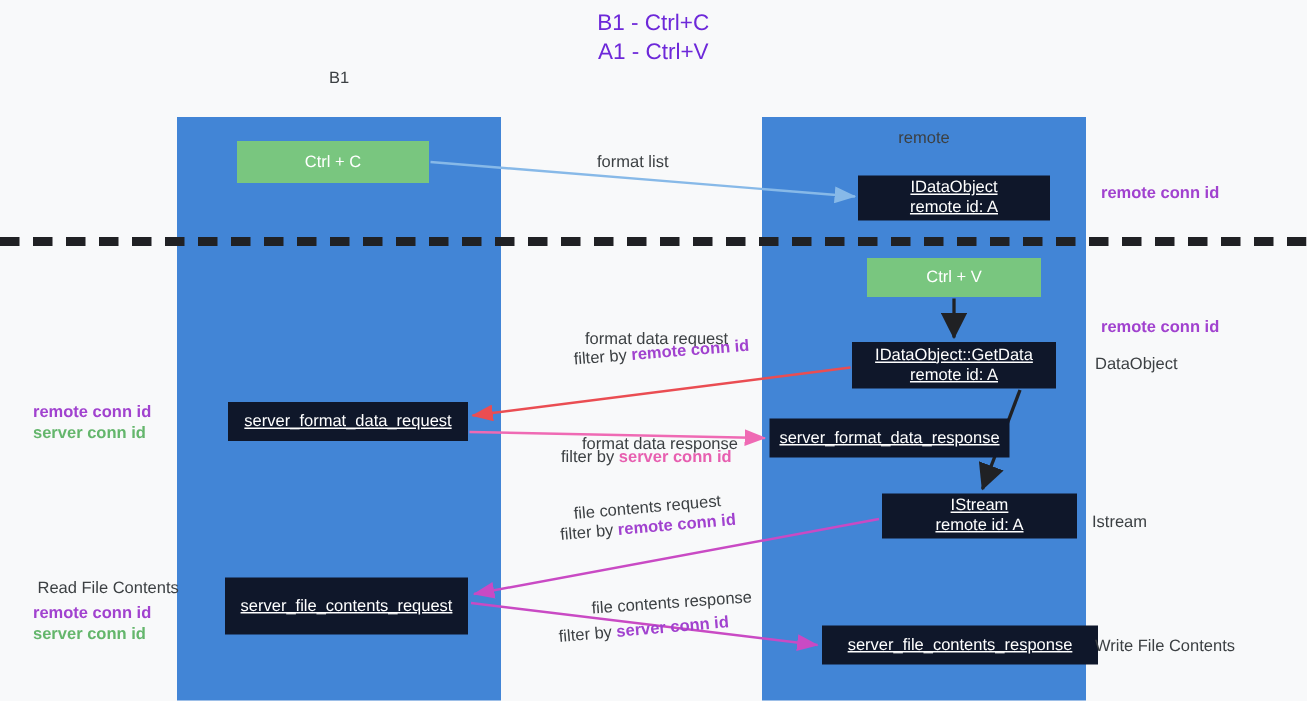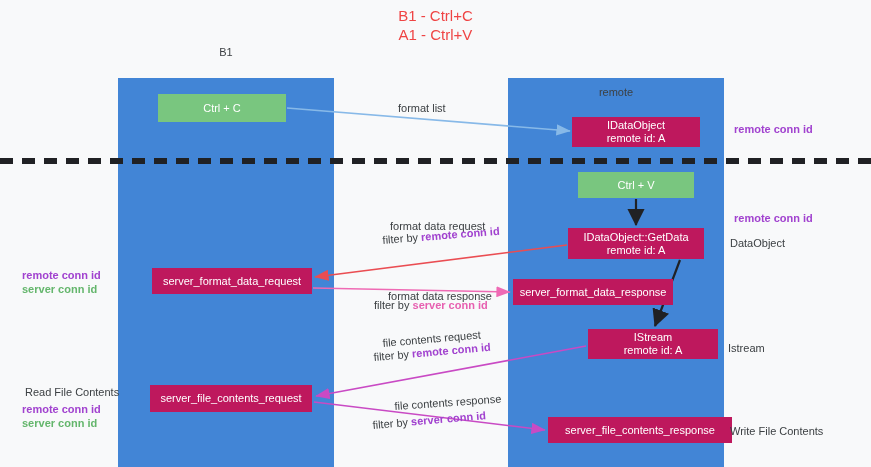--- a/index.html
+++ b/index.html
@@ -28,21 +28,21 @@
   }
   .lane-b1 { left: 118px; top: 78px; width: 216px; height: 389px; }
   .lane-a1 { left: 508px; top: 78px; width: 216px; height: 389px; }
 
   .title {
     position: absolute;
     left: 0;
     width: 871px;
     text-align: center;
     font-size: 15px;
-    color: #ef4444;
+    color: #6d28d9;
     line-height: 19px;
     white-space: pre-line;
   }
   .title-l1 { top: 6px; }
   .title-l2 { top: 25px; }
 
   .col-head {
     position: absolute;
     text-align: center;
     font-size: 11px;
@@ -60,31 +60,31 @@
     display: flex;
     flex-direction: column;
     justify-content: center;
     font-size: 11px;
     line-height: 13px;
     color: #ffffff;
     text-align: center;
     padding: 2px 4px;
   }
   .node .l2 { display: block; }
-  .orange { background: #be185d; }
+  .orange { background: #0f172a; text-decoration: underline; }
   .green  { background: #79c67f; }
 
   .n-ctrlc   { left: 158px; top: 94px;  width: 128px; height: 28px; }
   .n-idobj   { left: 572px; top: 117px; width: 128px; height: 30px; }
   .n-ctrlv   { left: 578px; top: 172px; width: 116px; height: 26px; }
   .n-getdata { left: 568px; top: 228px; width: 136px; height: 31px; }
   .n-sfdreq  { left: 152px; top: 268px; width: 160px; height: 26px; }
   .n-sfdres  { left: 513px; top: 279px; width: 160px; height: 26px; }
   .n-istream { left: 588px; top: 329px; width: 130px; height: 30px; }
-  .n-sfcreq  { left: 150px; top: 385px; width: 162px; height: 27px; }
+  .n-sfcreq  { left: 150px; top: 385px; width: 162px; height: 38px; }
   .n-sfcres  { left: 548px; top: 417px; width: 184px; height: 26px; }
 
   .side-label {
     position: absolute;
     font-size: 11px;
     line-height: 14px;
   }
   .purple { color: #a142cf; font-weight: bold; }
   .greenish { color: #64b66c; font-weight: bold; }
   .plain { color: #3c4043; }

